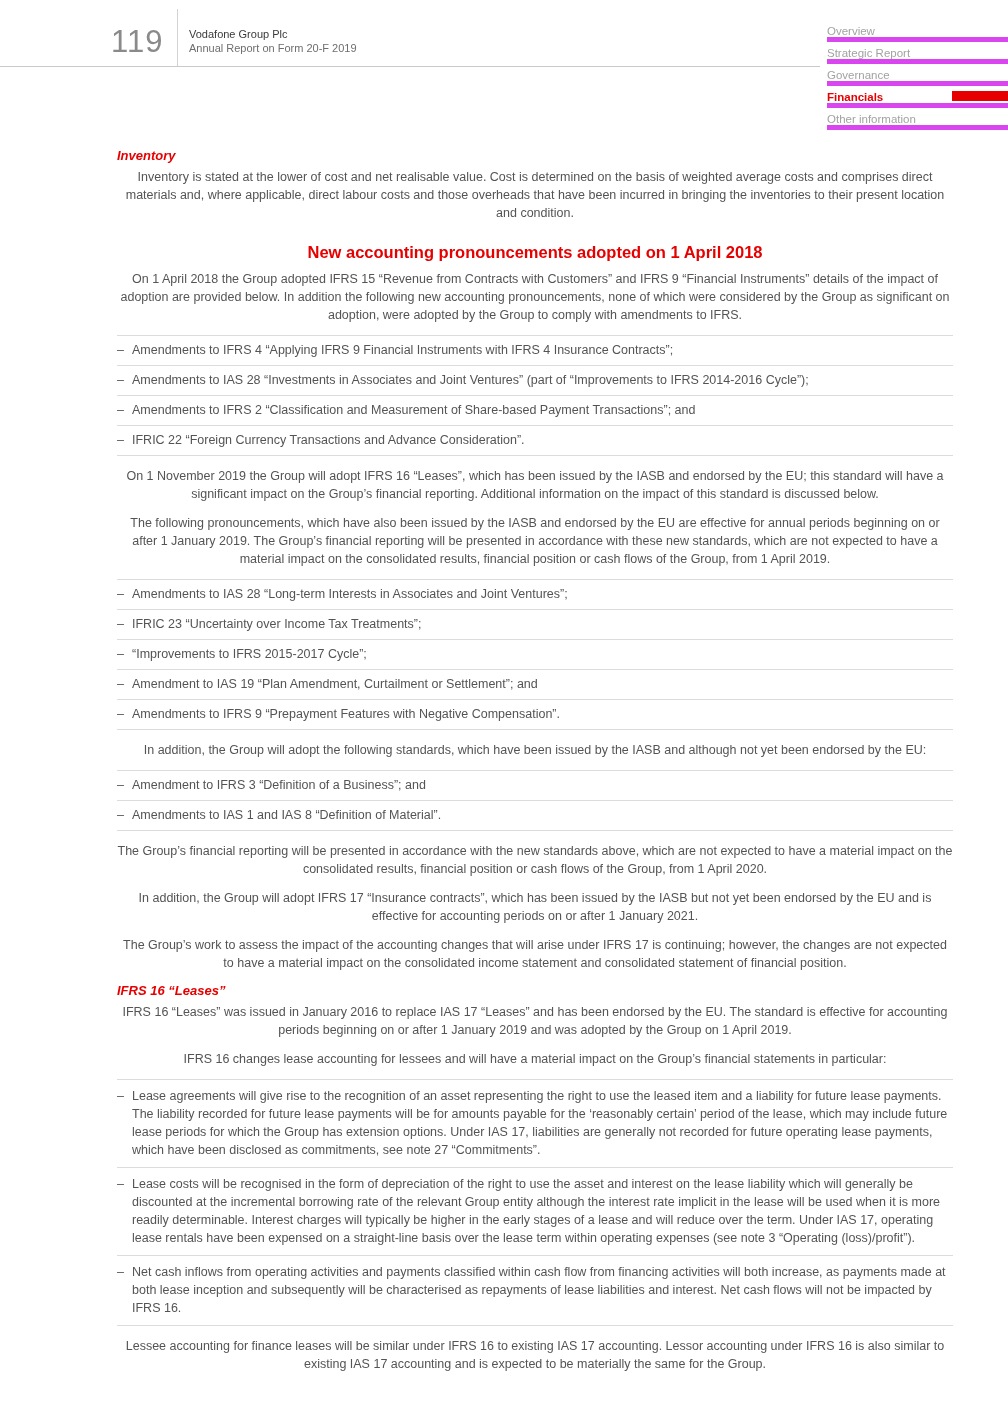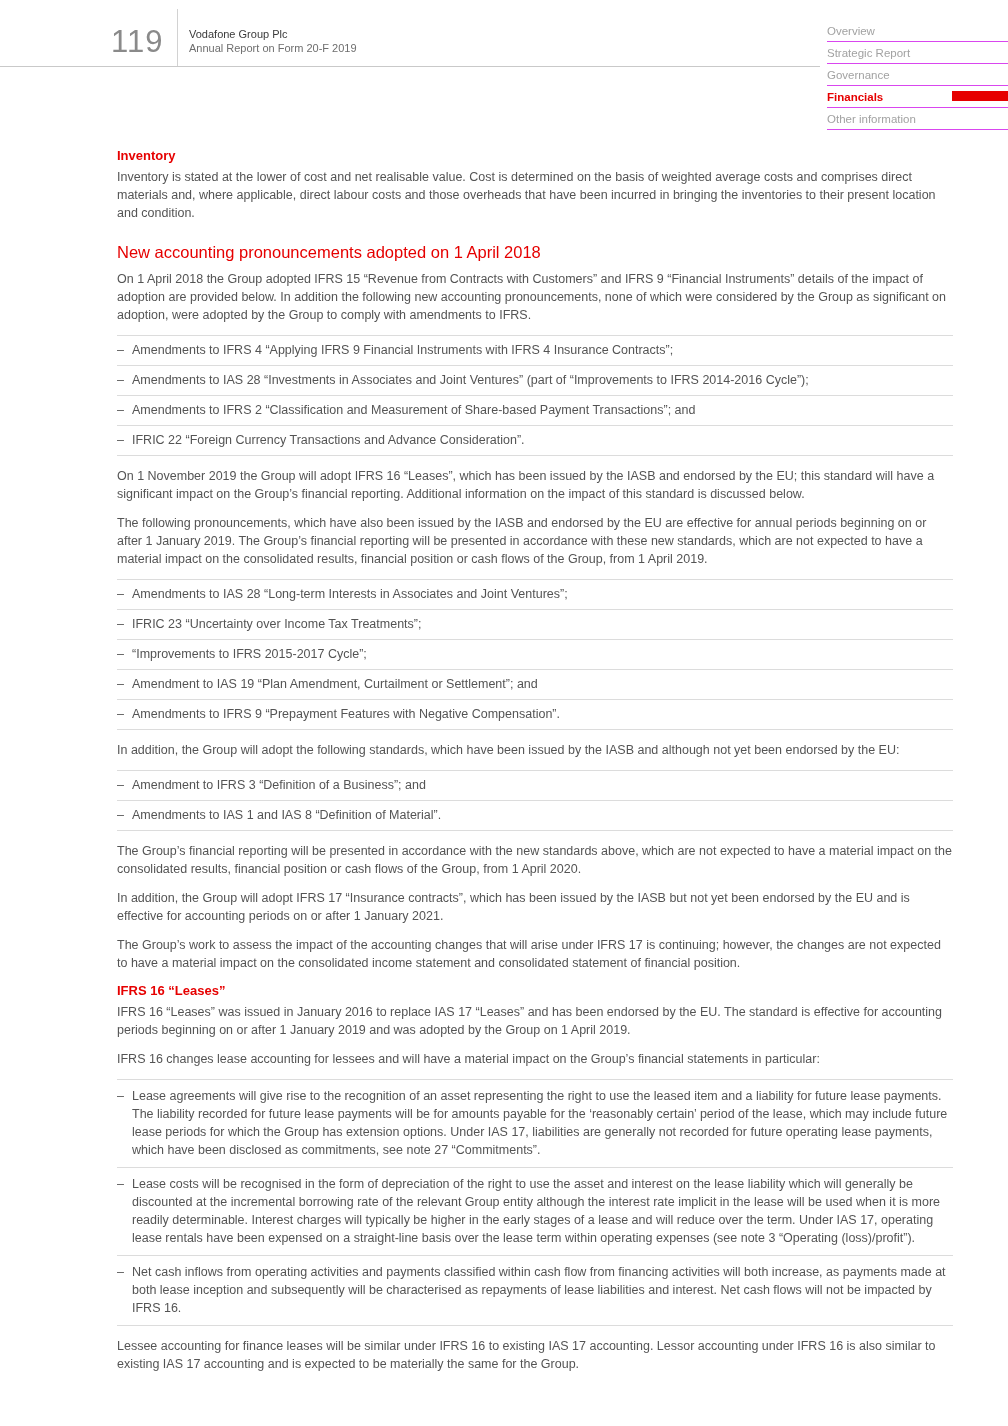--- a/index.html
+++ b/index.html
@@ -14,29 +14,29 @@
 
   
   .page-num{position:absolute;left:111px;top:25px;font-size:31px;line-height:33px;color:#8a8a8a;letter-spacing:1px;font-weight:400;}
   .v-div{position:absolute;left:177px;top:9px;width:1px;height:58px;background:#d2d2d2;}
   .company-block{position:absolute;left:189px;top:27px;}
   .company{font-size:11px;font-weight:normal;color:#3a3a3a;line-height:14px;}
   .report{font-size:11px;color:#6e6e6e;line-height:14px;}
   .header-rule{position:absolute;left:0;top:66px;width:820px;height:1px;background:#c9c9c9;}
 
   nav{position:absolute;left:827px;top:20px;width:181px;}
-  .nav-item{position:relative;height:22px;padding-top:4px;font-size:11.5px;line-height:14px;color:#a2a2a2;border-bottom:1px solid #d946ef;cursor:pointer;}
+  .nav-item{position:relative;height:22px;padding-top:4px;font-size:11.5px;line-height:14px;color:#a2a2a2;border-bottom:5px solid #d946ef;cursor:pointer;}
   .nav-item.active{color:var(--red);font-weight:bold;}
   .nav-marker{position:absolute;right:0;top:5px;width:56px;height:10px;background:var(--red);}
 
   
   main{position:absolute;left:117px;top:148px;width:836px;}
-  p{margin:0 0 11px;font-size:12.5px;line-height:18px;}
-  h2{margin:20px 0 8px;font-size:16.5px;line-height:20px;color:var(--red);font-weight:normal;}
-  h3{margin:11px 0 4px;font-size:13px;line-height:16px;color:var(--red);font-weight:bold;}
+  p{margin:0 0 11px;font-size:12.5px;line-height:18px;text-align:center;}
+  h2{margin:20px 0 8px;font-size:16.5px;line-height:20px;color:var(--red);font-weight:bold;text-align:center;}
+  h3{margin:11px 0 4px;font-size:13px;line-height:16px;color:var(--red);font-weight:bold;font-style:italic;}
   h3.first{margin-top:0;}
   ul.rule-list{list-style:none;margin:0 0 11px;padding:0;}
   .rule-list li{display:flex;border-top:1px solid var(--rule);padding:5px 0 6px;font-size:12.5px;line-height:18px;}
   .rule-list li:last-child{border-bottom:1px solid var(--rule);}
   .rule-list .dash{flex:0 0 15px;}
   .rule-list .item-text{flex:1;padding-right:4px;}
   ul.lease-list li{padding:7px 0 8px;}
 </style>
 </head>
 <body>

